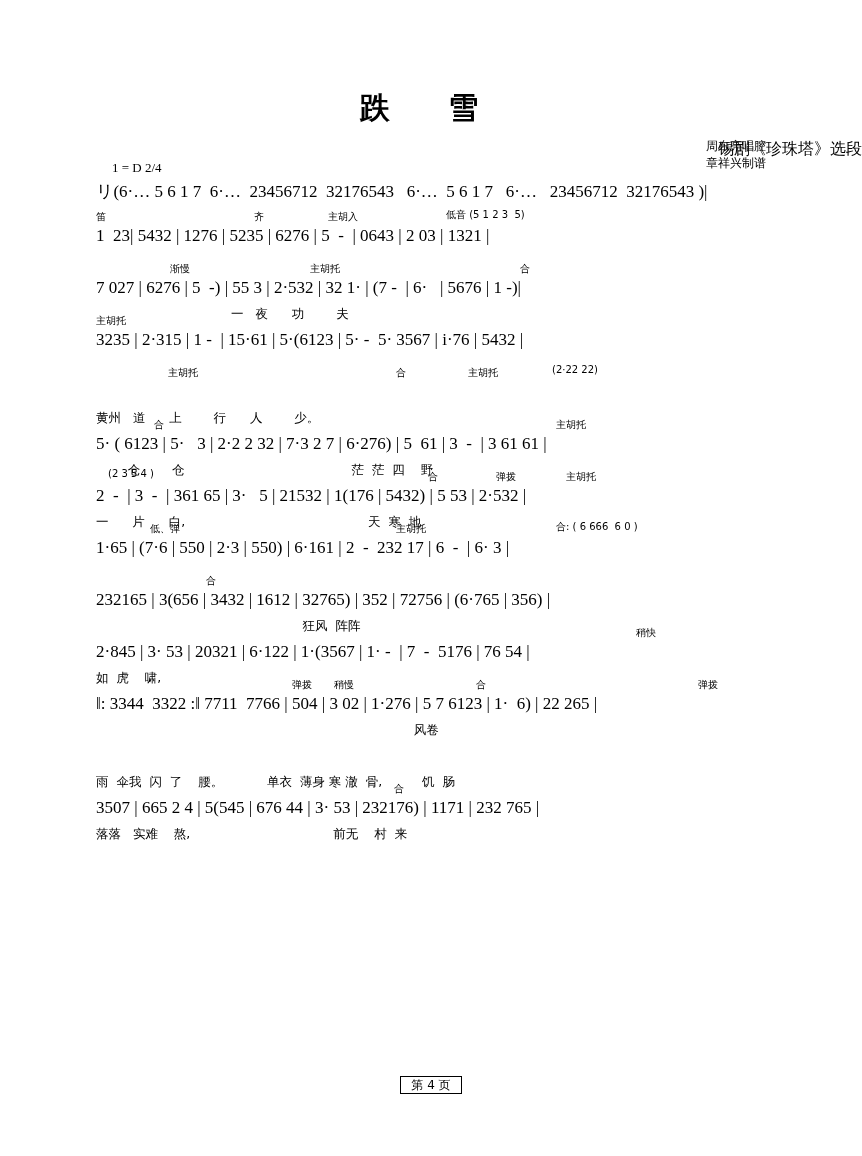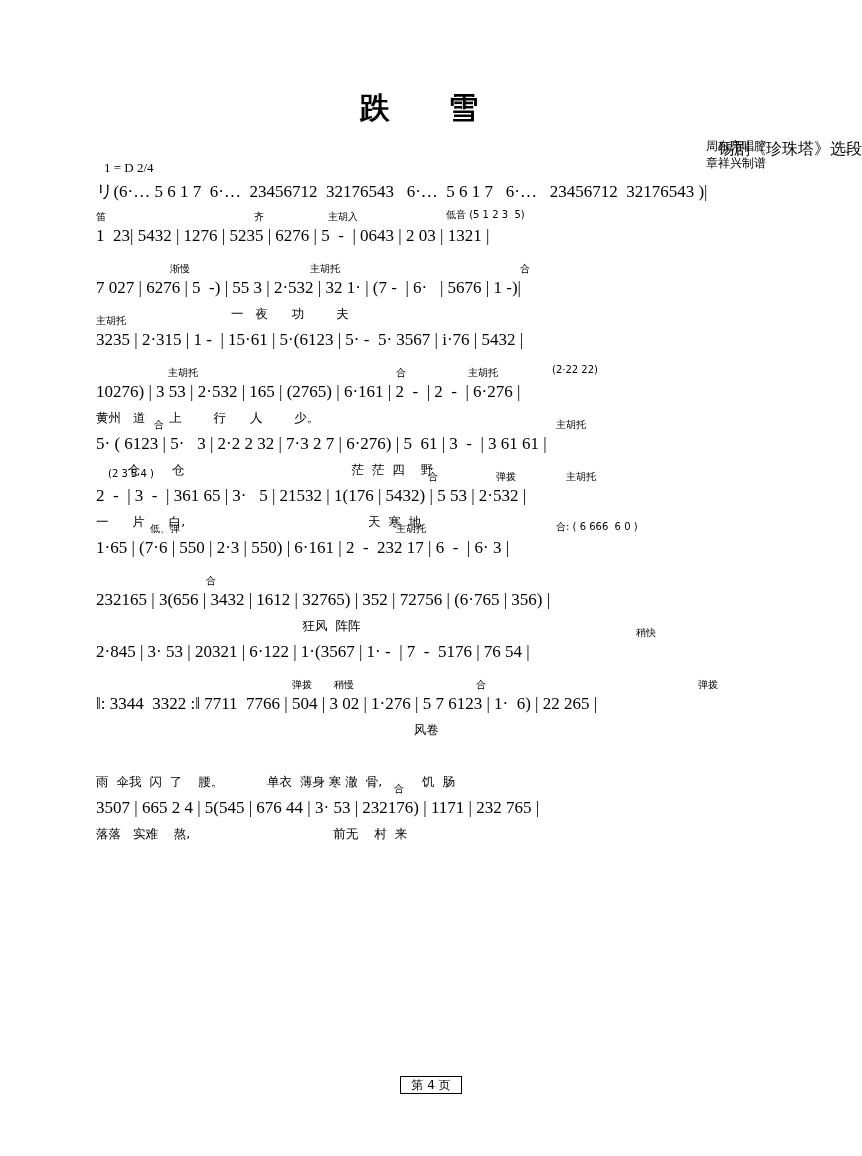--- a/index.html
+++ b/index.html
@@ -21,21 +21,21 @@
   }
   .subtitle{
     position:absolute;top:139px;left:0;width:862px;text-align:right;
     font-size:16px;font-family:"DejaVu Sans", sans-serif;
   }
   .credits{
     position:absolute;top:138px;right:96px;text-align:right;
     font-size:12px;line-height:17px;font-family:"DejaVu Sans", sans-serif;
   }
   .keysig{
-    position:absolute;top:160px;left:104px;font-size:13px;
+    position:absolute;top:160px;left:112px;font-size:13px;
     font-family:"Liberation Serif", serif;
   }
   
   .sys{
     position:absolute;left:96px;width:672px;
   }
   .line{
     position:relative;height:46px;
   }
   .notes{
@@ -96,21 +96,20 @@
       </div>
       <div class="line" style="height: 52px;">
         <div class="anno" style="left: 0px; top: -16px;">主胡托</div>
         <div class="notes">3235 | 2·315 | 1 -  | 15·61 | 5·(6123 | 5· -  5· 3567 | i·76 | 5432 |</div>
       </div>
       <div class="line" style="height: 52px;">
         <div class="anno" style="left: 72px; top: -16px;">主胡托</div>
         <div class="anno" style="left: 300px; top: -16px;">合</div>
         <div class="anno" style="left: 372px; top: -16px;">主胡托</div>
         <div class="anno" style="left: 456px; top: -18px;">(2·22 22)</div>
-        <div class="notes">10276) | 3 53 | 2·532 | 165 | (2765) | 6·161 | 2  -  | 2  -  | 6·276 |</div>
         <div class="lyr">黄州   道      上        行      人        少。</div>
       </div>
       <div class="line" style="height: 52px;">
         <div class="anno" style="left: 58px; top: -16px;">合</div>
         <div class="anno" style="left: 460px; top: -16px;">主胡托</div>
         <div class="notes">5· ( 6123 | 5·   3 | 2·2 2 32 | 7·3 2 7 | 6·276) | 5  61 | 3  -  | 3 61 61 |</div>
         <div class="lyr">        仓        仓                                          茫  茫  四    野</div>
       </div>
       <div class="line" style="height: 52px;">
         <div class="anno" style="left: 12px; top: -18px;">(2 3 5 4 )</div>
@@ -127,20 +126,21 @@
         <div class="notes">1·65 | (7·6 | 550 | 2·3 | 550) | 6·161 | 2  -  232 17 | 6  -  | 6· 3 |</div>
       </div>
       <div class="line" style="height: 52px;">
         <div class="anno" style="left: 110px; top: -16px;">合</div>
         <div class="notes">232165 | 3(656 | 3432 | 1612 | 32765) | 352 | 72756 | (6·765 | 356) |</div>
         <div class="lyr">                                                    狂风  阵阵</div>
       </div>
       <div class="line" style="height: 52px;">
         <div class="anno" style="left: 540px; top: -16px;">稍快</div>
         <div class="notes">2·845 | 3· 53 | 20321 | 6·122 | 1·(3567 | 1· -  | 7  -  5176 | 76 54 |</div>
+        <div class="lyr">如  虎    啸,</div>
       </div>
       <div class="line" style="height: 52px;">
         <div class="anno" style="left: 196px; top: -16px;">弹拨</div>
         <div class="anno" style="left: 238px; top: -16px;">稍慢</div>
         <div class="anno" style="left: 380px; top: -16px;">合</div>
         <div class="anno" style="left: 602px; top: -16px;">弹拨</div>
         <div class="notes">‖: 3344  3322 :‖ 7711  7766 | 504 | 3 02 | 1·276 | 5 7 6123 | 1·  6) | 22 265 |</div>
         <div class="lyr">                                                                                风卷</div>
       </div>
       <div class="line" style="height: 52px;">

